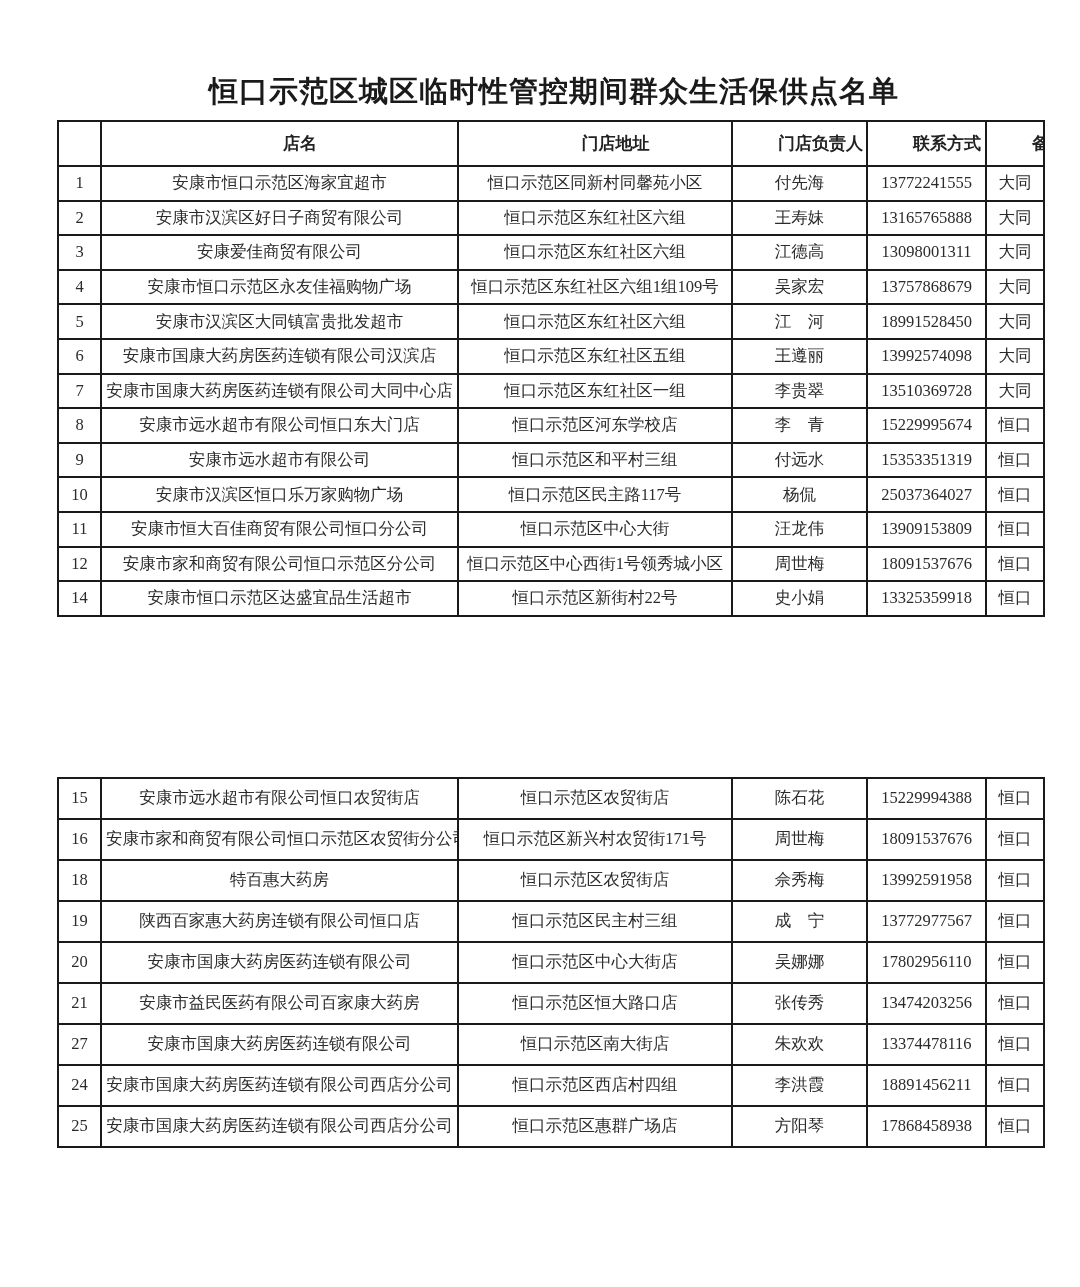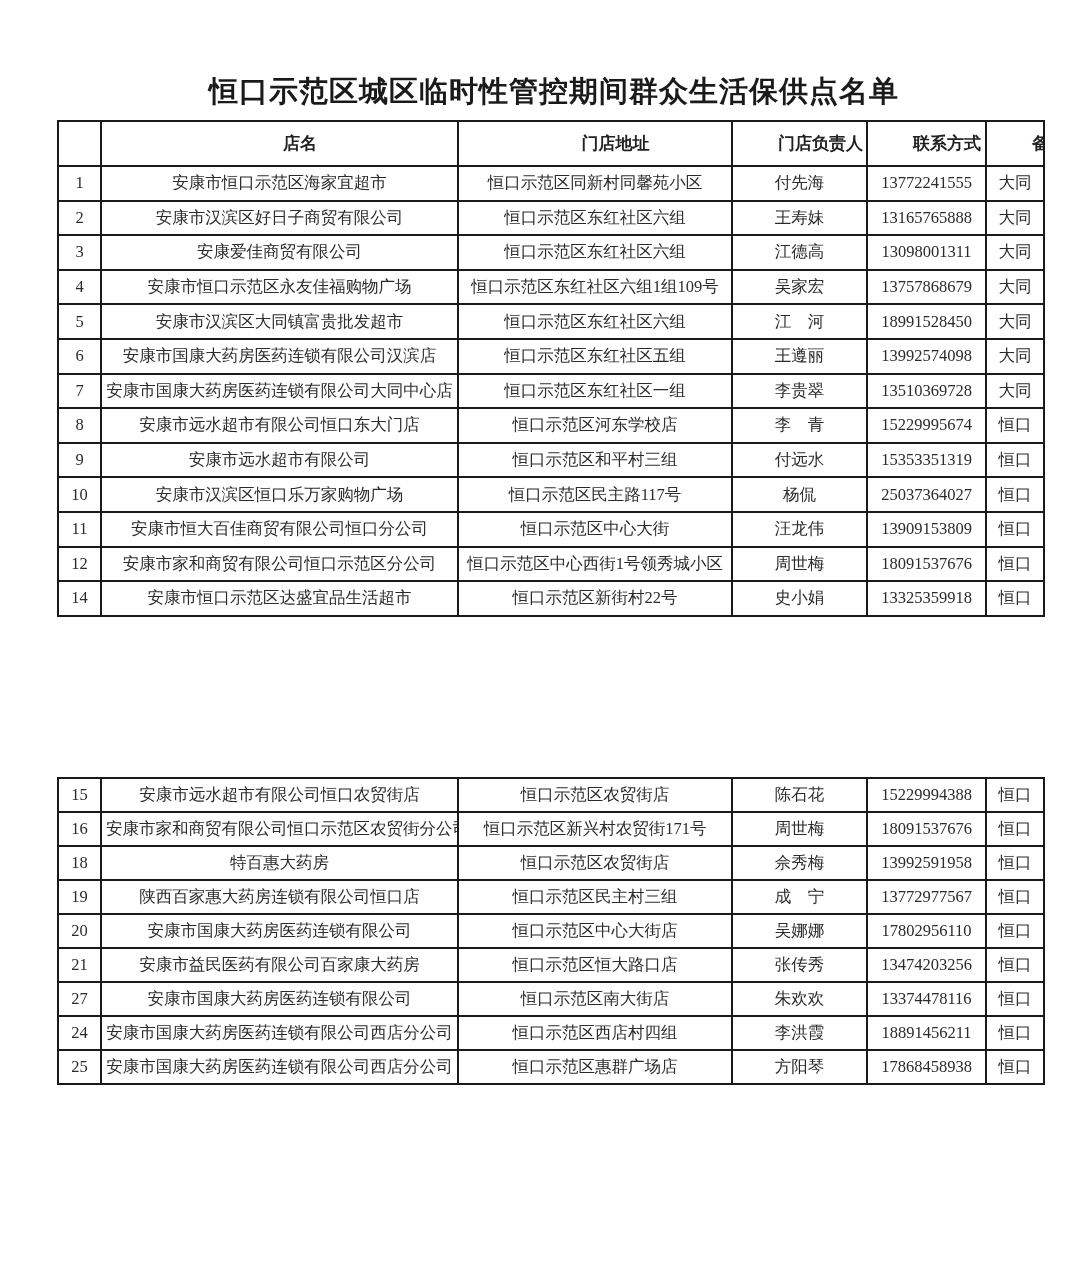--- a/index.html
+++ b/index.html
@@ -40,21 +40,21 @@
     font-size:17px;
     font-weight:bold;
     color:#222222;
     padding-left:45px;
   }
   table.supply-table td{
     font-size:16.5px;
     color:#2b2b2b;
   }
   #table-part1 tbody tr{height:34.6px;}
-  #table-part2 tbody tr{height:34px;}
+  #table-part2 tbody tr{height:41px;}
   #table-part2{margin-top:160px;}
   col.c0{width:43px;}
   col.c1{width:357px;}
   col.c2{width:274px;}
   col.c3{width:135px;}
   col.c4{width:119px;}
   col.c5{width:58px;}
 </style>
 </head>
 <body>

